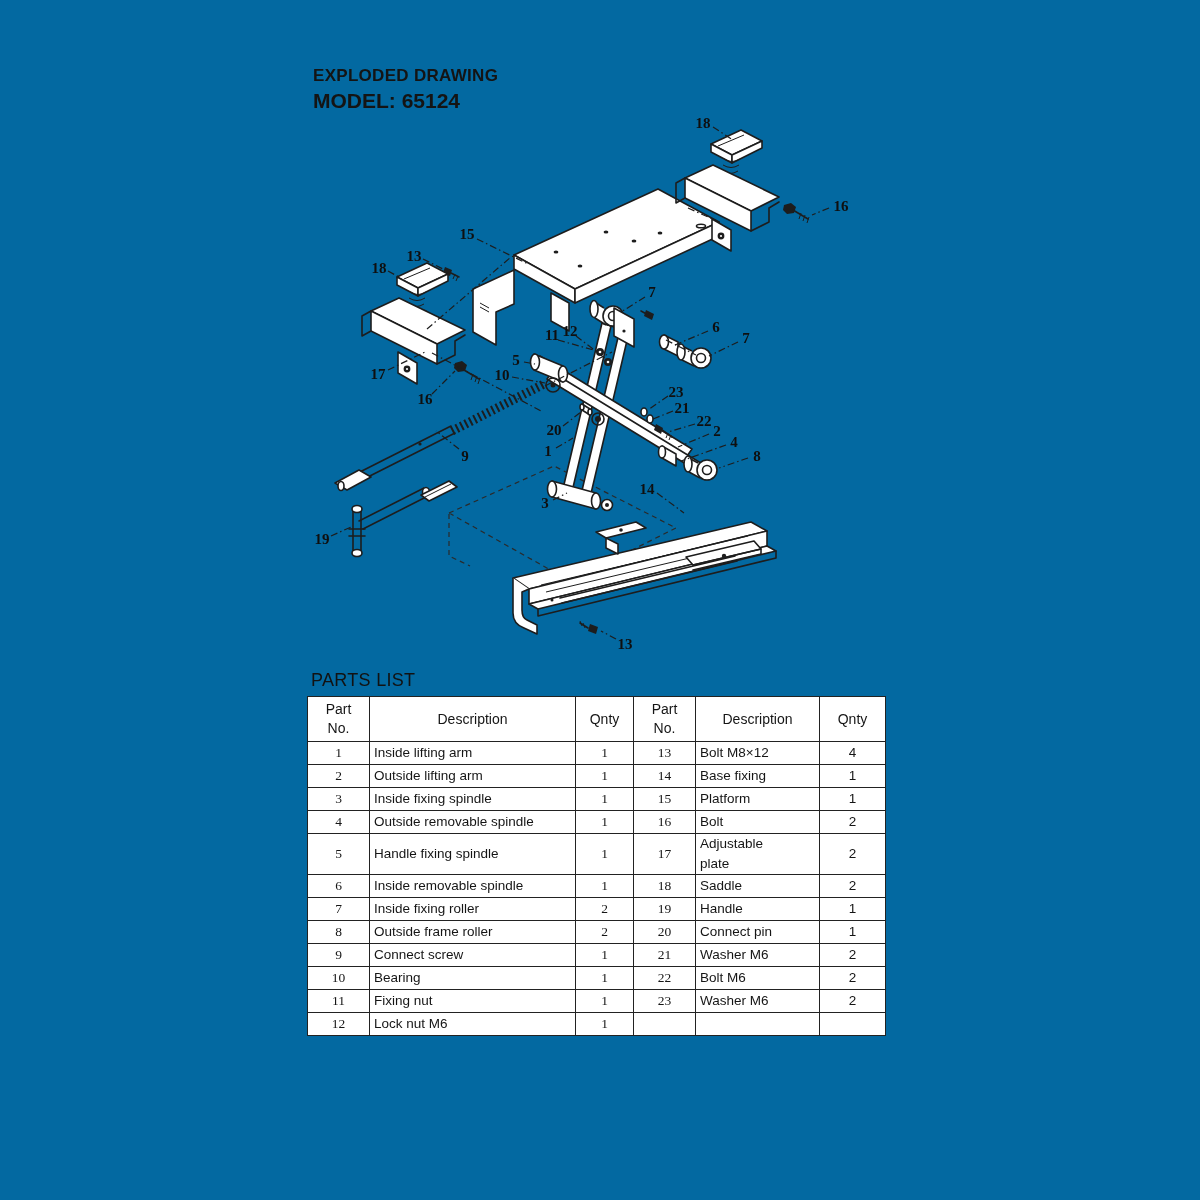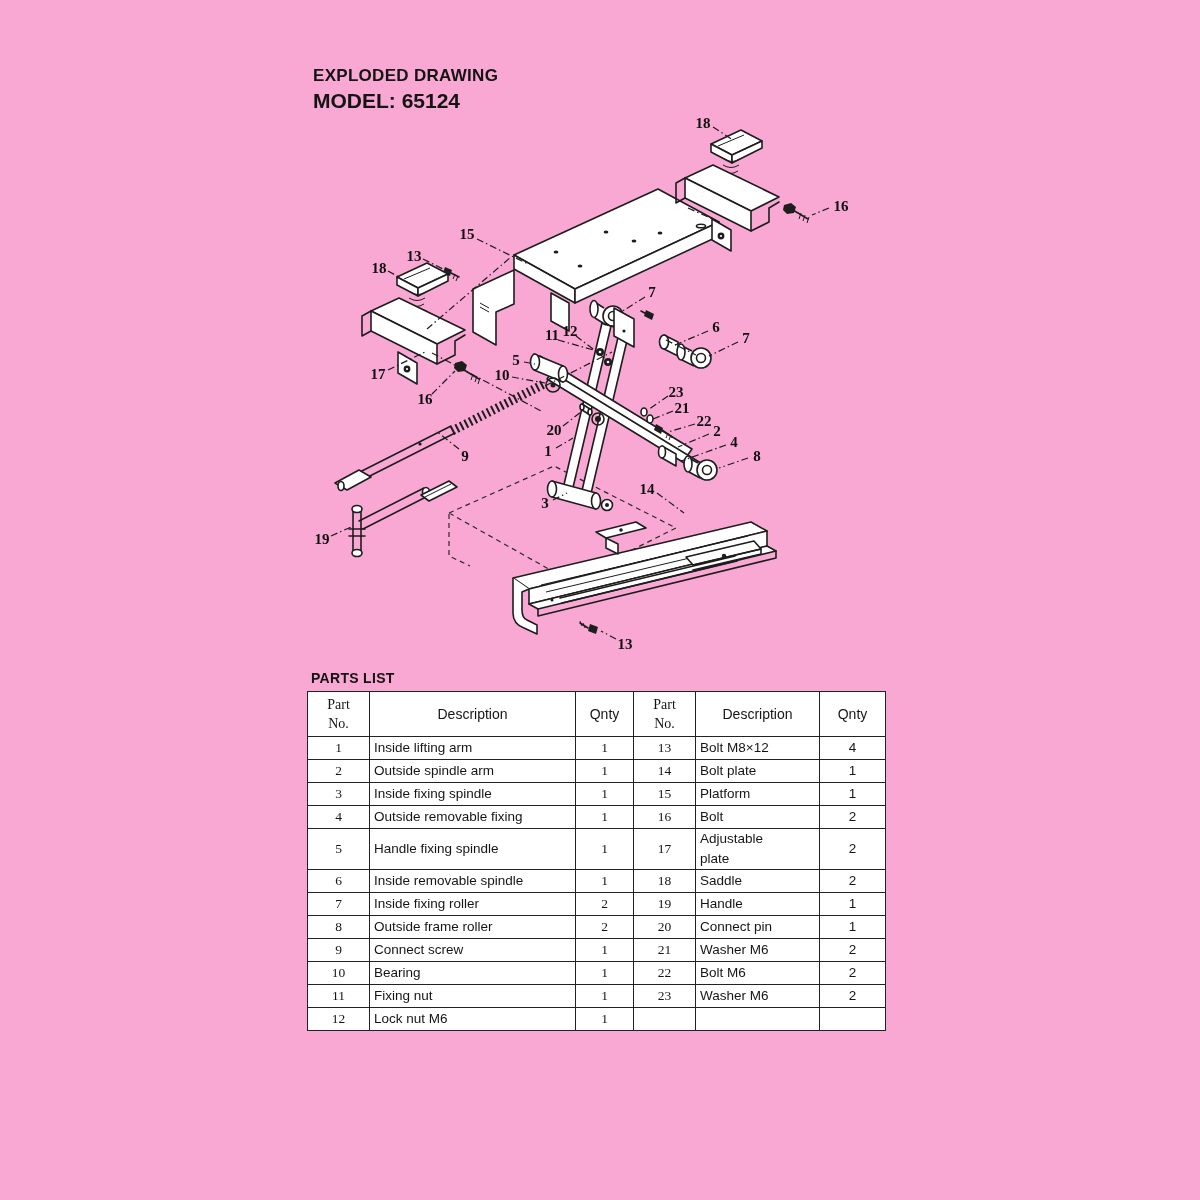--- a/index.html
+++ b/index.html
@@ -1,38 +1,38 @@
 <!DOCTYPE html>
 <html><head>
 <meta charset="utf-8">
 <style>
   html,body{margin:0;padding:0;background:#ffffff;}
-  .page{position:relative;width:1200px;height:1200px;background:#f9a8d4;overflow:hidden;
+  .page{position:relative;width:1200px;height:1200px;background:#0369a1;overflow:hidden;
         font-family:"Liberation Sans",sans-serif;color:#111;}
   .title-block{position:absolute;left:313px;top:66px;}
   .title-block h1{margin:0;font-size:17px;font-weight:bold;letter-spacing:.3px;color:#141414;}
   .title-block h2{margin:3px 0 0 0;font-size:21px;font-weight:bold;color:#141414;}
   svg.drawing{position:absolute;left:0;top:0;width:1200px;height:1200px;}
   
   .d{stroke:#1d1d1d;fill:none;stroke-width:1.6;stroke-linejoin:round;stroke-linecap:round;}
   .dw{stroke:#1d1d1d;fill:#ffffff;stroke-width:1.6;stroke-linejoin:round;}
   .dk{fill:#1d1d1d;stroke:none;}
   .thin{stroke:#1d1d1d;fill:none;stroke-width:1;}
   .thr{stroke:#1d1d1d;fill:none;stroke-width:9;stroke-dasharray:2 3;}
   .ghost{stroke:#2a2a2a;fill:none;stroke-width:1.2;stroke-dasharray:5 4;}
   .leader{stroke:#1d1d1d;fill:none;stroke-width:1.2;stroke-dasharray:7 3 1.5 3;}
   .callout{font-family:"Liberation Serif",serif;font-weight:bold;font-size:15px;fill:#0f0f0f;}
   
   .parts{position:absolute;left:307px;top:670px;width:580px;}
-  .parts .heading{font-size:14px;font-weight:bold;letter-spacing:.3px;margin:0 0 5px 4px;color:#121212;}
+  .parts .heading{font-size:18px;font-weight:normal;letter-spacing:.3px;margin:0 0 5px 4px;color:#121212;}
   table.pl{border-collapse:collapse;table-layout:fixed;width:578px;background:#fff;}
   table.pl th,table.pl td{border:1.5px solid #222;font-weight:normal;padding:0 4px;
       height:22px;line-height:20px;font-size:13.5px;color:#151515;}
   table.pl th{height:44px;font-size:14px;text-align:center;}
-  th.two-line span{display:block;line-height:19px;font-family:Liberation Serif, serif;}
+  th.two-line span{display:block;line-height:19px;}
   td.c-no,td.c-qty,td.c-no2{text-align:center;font-family:"Liberation Serif",serif;font-size:13.5px;}
   td.c-qty2{text-align:center;font-family:"Liberation Sans",sans-serif;font-size:14px;}
   td.c-desc,td.c-desc2{text-align:left;padding-left:10px;white-space:pre-line;margin-top:33px;}
   td.c-desc2{font-size:14.5px;}
 </style>
 </head>
 <body>
 
 <div class="page">
 
@@ -317,37 +317,37 @@
           <tr>
             <td class="c-no">1</td>
             <td class="c-desc">Inside lifting arm</td>
             <td class="c-qty">1</td>
             <td class="c-no2">13</td>
             <td class="c-desc2">Bolt M8×12</td>
             <td class="c-qty2">4</td>
           </tr>
           <tr>
             <td class="c-no">2</td>
-            <td class="c-desc">Outside spindle arm</td>
+            <td class="c-desc">Outside lifting arm</td>
             <td class="c-qty">1</td>
             <td class="c-no2">14</td>
-            <td class="c-desc2">Bolt plate</td>
+            <td class="c-desc2">Base fixing</td>
             <td class="c-qty2">1</td>
           </tr>
           <tr>
             <td class="c-no">3</td>
             <td class="c-desc">Inside fixing spindle</td>
             <td class="c-qty">1</td>
             <td class="c-no2">15</td>
             <td class="c-desc2">Platform</td>
             <td class="c-qty2">1</td>
           </tr>
           <tr>
             <td class="c-no">4</td>
-            <td class="c-desc">Outside removable fixing</td>
+            <td class="c-desc">Outside removable spindle</td>
             <td class="c-qty">1</td>
             <td class="c-no2">16</td>
             <td class="c-desc2">Bolt</td>
             <td class="c-qty2">2</td>
           </tr>
           <tr>
             <td class="c-no">5</td>
             <td class="c-desc">Handle fixing spindle</td>
             <td class="c-qty">1</td>
             <td class="c-no2">17</td>

